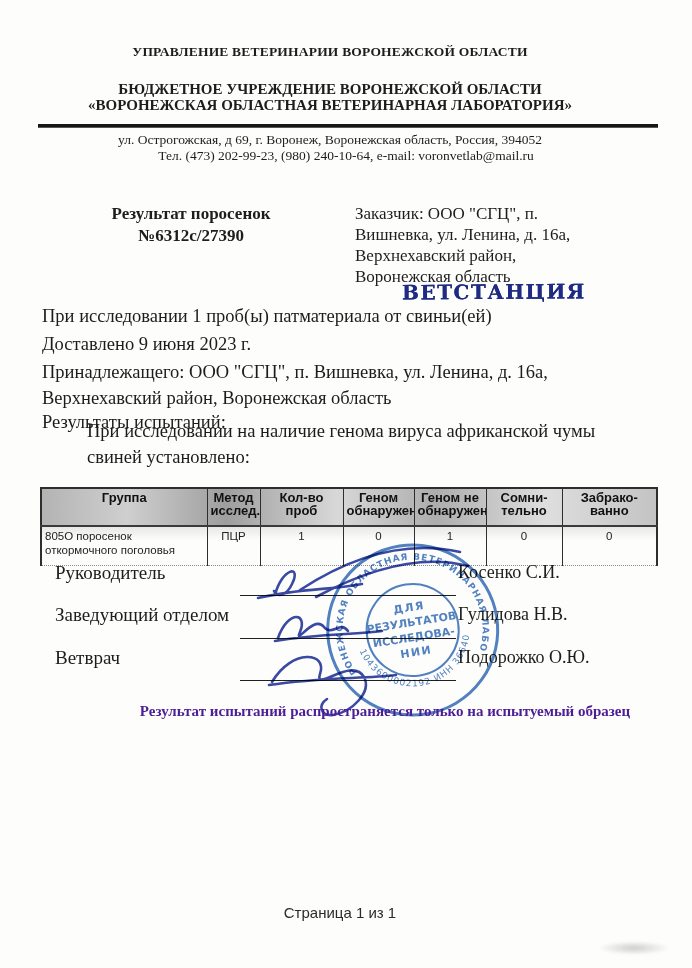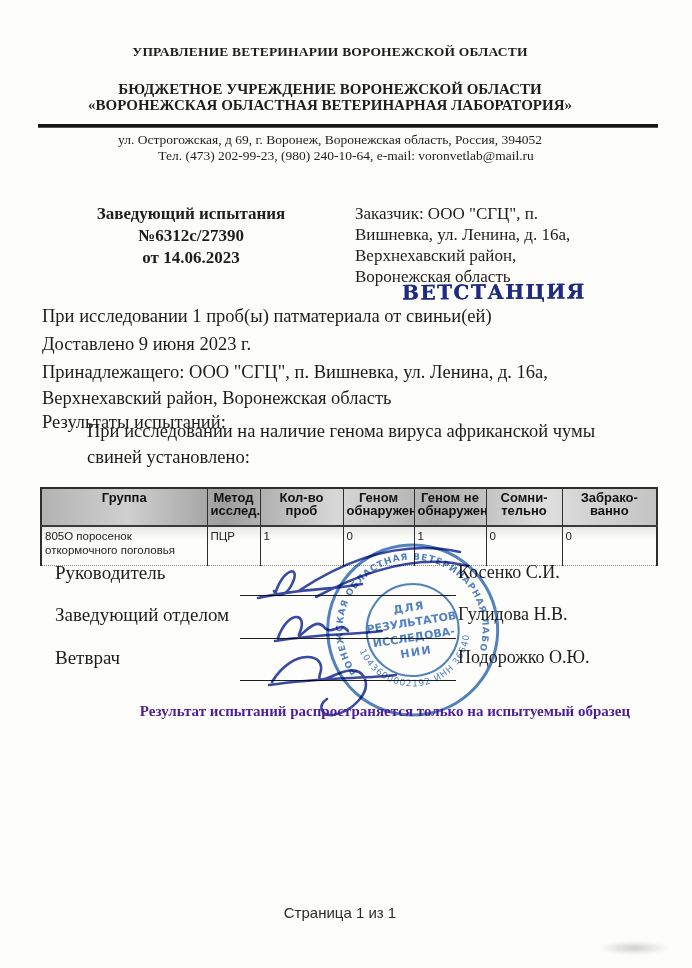--- a/index.html
+++ b/index.html
@@ -56,21 +56,21 @@
     padding:2px 3px;vertical-align:top;overflow:hidden;
   }
   table.results th{
     font-size:13px;font-weight:bold;text-align:center;color:#111;
     border-bottom:2px solid #3a3a3a;height:32px;line-height:13px;
   }
   table.results tr.head{
     background:linear-gradient(90deg,#b3b3b3 0%,#cfcfcf 14%,#9e9e9e 30%,#d8d8d8 48%,#adadad 64%,#dedede 82%,#c3c3c3 100%);
   }
   table.results td{
-    font-size:11.5px;text-align:left;height:34px;line-height:14px;color:#222;
+    font-size:11.5px;text-align:center;height:34px;line-height:14px;color:#222;
     background:linear-gradient(180deg,rgba(170,170,170,.25) 0,rgba(255,255,255,0) 35%);
   }
   table.results td.group{text-align:left;}
   .c0{width:166px;} .c1{width:53px;} .c2{width:83px;} .c3{width:71px;}
   .c4{width:72px;} .c5{width:76px;} .c6{width:95px;}
 
   
   .sig-role{left:55px;font-size:19px;}
   .role1{top:562px;} .role2{top:604px;} .role3{top:647px;}
   .sig-line{left:240px;width:216px;height:0;border-top:1.6px solid #1f1f1f;}
@@ -103,23 +103,22 @@
 <div id="doc">
 
   <div class="abs centered dept">УПРАВЛЕНИЕ ВЕТЕРИНАРИИ ВОРОНЕЖСКОЙ ОБЛАСТИ</div>
   <div class="abs centered org1">БЮДЖЕТНОЕ УЧРЕЖДЕНИЕ ВОРОНЕЖСКОЙ ОБЛАСТИ</div>
   <div class="abs centered org2">«ВОРОНЕЖСКАЯ ОБЛАСТНАЯ ВЕТЕРИНАРНАЯ ЛАБОРАТОРИЯ»</div>
   <div class="abs rule"></div>
   <div class="abs centered addr1">ул. Острогожская, д 69, г. Воронеж, Воронежская область, Россия, 394052</div>
   <div class="abs centered addr2">Тел. (473) 202-99-23, (980) 240-10-64, e-mail: voronvetlab@mail.ru</div>
 
   <div class="abs res-block">
-    <div>Заведующий испытания</div>
+    <div>Результат поросенок</div>
     <div>№6312с/27390</div>
-    <div>от 14.06.2023</div>
   </div>
 
   <div class="abs cust-block">
     <div>Заказчик: ООО "СГЦ", п.</div>
     <div>Вишневка, ул. Ленина, д. 16а,</div>
     <div>Верхнехавский район,</div>
     <div>Воронежская область</div>
   </div>
 
   <div class="abs vetstancia">ВЕТСТАНЦИЯ</div>

